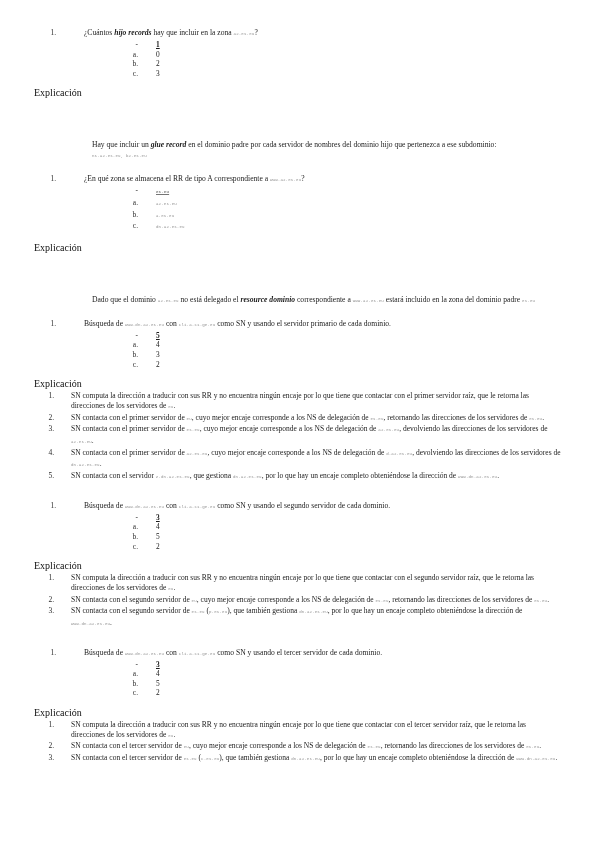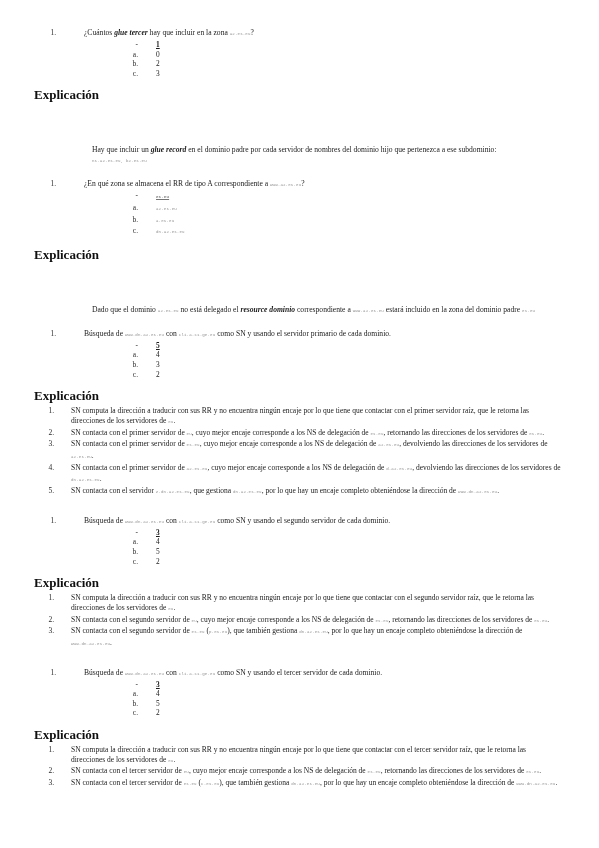--- a/index.html
+++ b/index.html
@@ -18,21 +18,21 @@
   .q-text{font-size:7.6px;line-height:10px;color:#1b1b1b;padding-left:28px;}
   .q-text b{font-weight:bold;font-style:italic;}
 
   .opts{list-style:none;margin:1px 0 0 0;padding:0;}
   .opt{display:flex;align-items:baseline;font-size:7.4px;line-height:9.6px;}
   .opt-key{width:120px;text-align:right;padding-right:0;color:#2a2a2a;flex:0 0 120px;}
   .opt-val{padding-left:18px;color:#1b1b1b;}
   .opt-val.correct{font-weight:bold;text-decoration:underline;}
 
   
-  .exp-head{font-size:13px;font-weight:bold;color:#101010;margin:9px 0 1px 0;padding-left:16px;}
+  .exp-head{font-size:10px;font-weight:normal;color:#101010;margin:9px 0 1px 0;padding-left:16px;}
   .exp-para{font-size:7.6px;line-height:10px;color:#1b1b1b;padding-left:74px;padding-right:22px;margin-top:42px;}
   .exp-para i{font-weight:bold;font-style:italic;}
 
   .exp-list{list-style:none;margin:2px 0 0 0;padding:0;}
   .exp-item{display:flex;align-items:flex-start;font-size:7.5px;line-height:9.7px;color:#1b1b1b;margin-bottom:0px;}
   .exp-item-num{flex:0 0 36px;text-align:right;padding-right:0;color:#2a2a2a;}
   .exp-item-txt{padding-left:17px;padding-right:20px;}
 
   
   .dom{
@@ -50,21 +50,21 @@
   .content{padding:28px 18px 0 18px;}
 </style>
 </head>
 <body>
 
 <div class="page">
   <div class="content" id="content">
       <div class="q-block">
         <div class="q-row">
           <span class="q-num">1.</span>
-          <span class="q-text">¿Cuántos <b>glue tercer</b> hay que incluir en la zona <span class="dom">a2.es.eu</span>?</span>
+          <span class="q-text">¿Cuántos <b>hijo records</b> hay que incluir en la zona <span class="dom">a2.es.eu</span>?</span>
         </div>
         <ul class="opts">
           <li class="opt">
             <span class="opt-key">-</span>
             <span class="opt-val correct">1</span>
           </li>
           <li class="opt">
             <span class="opt-key">a.</span>
             <span class="opt-val">0</span>
           </li>

